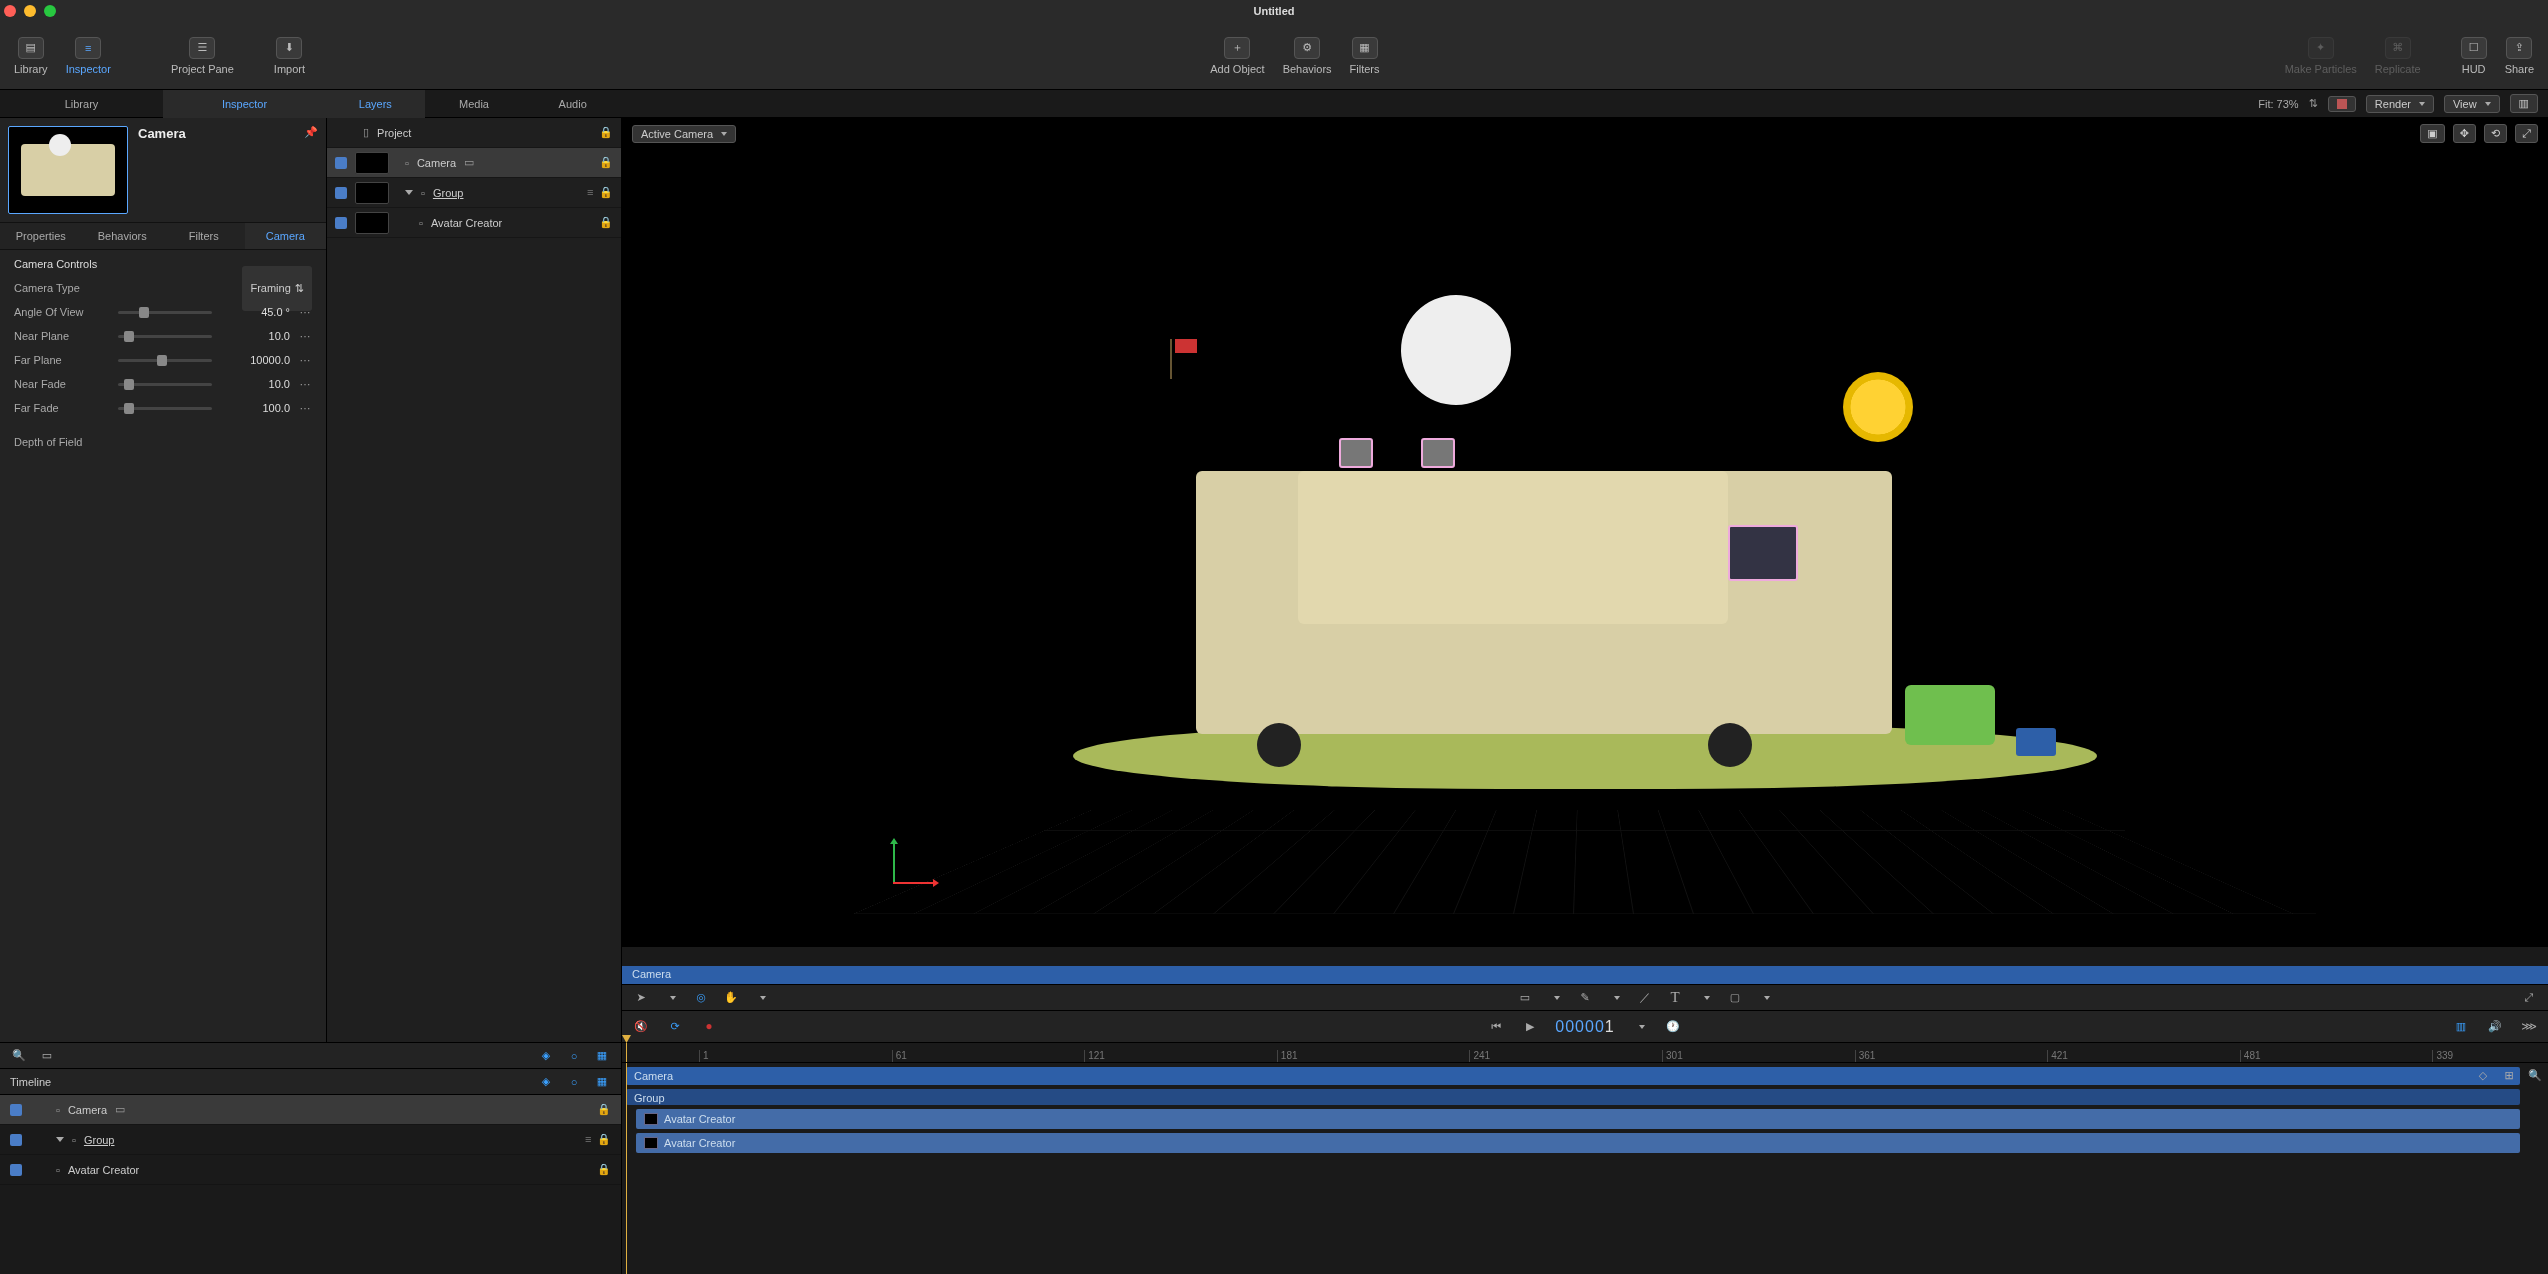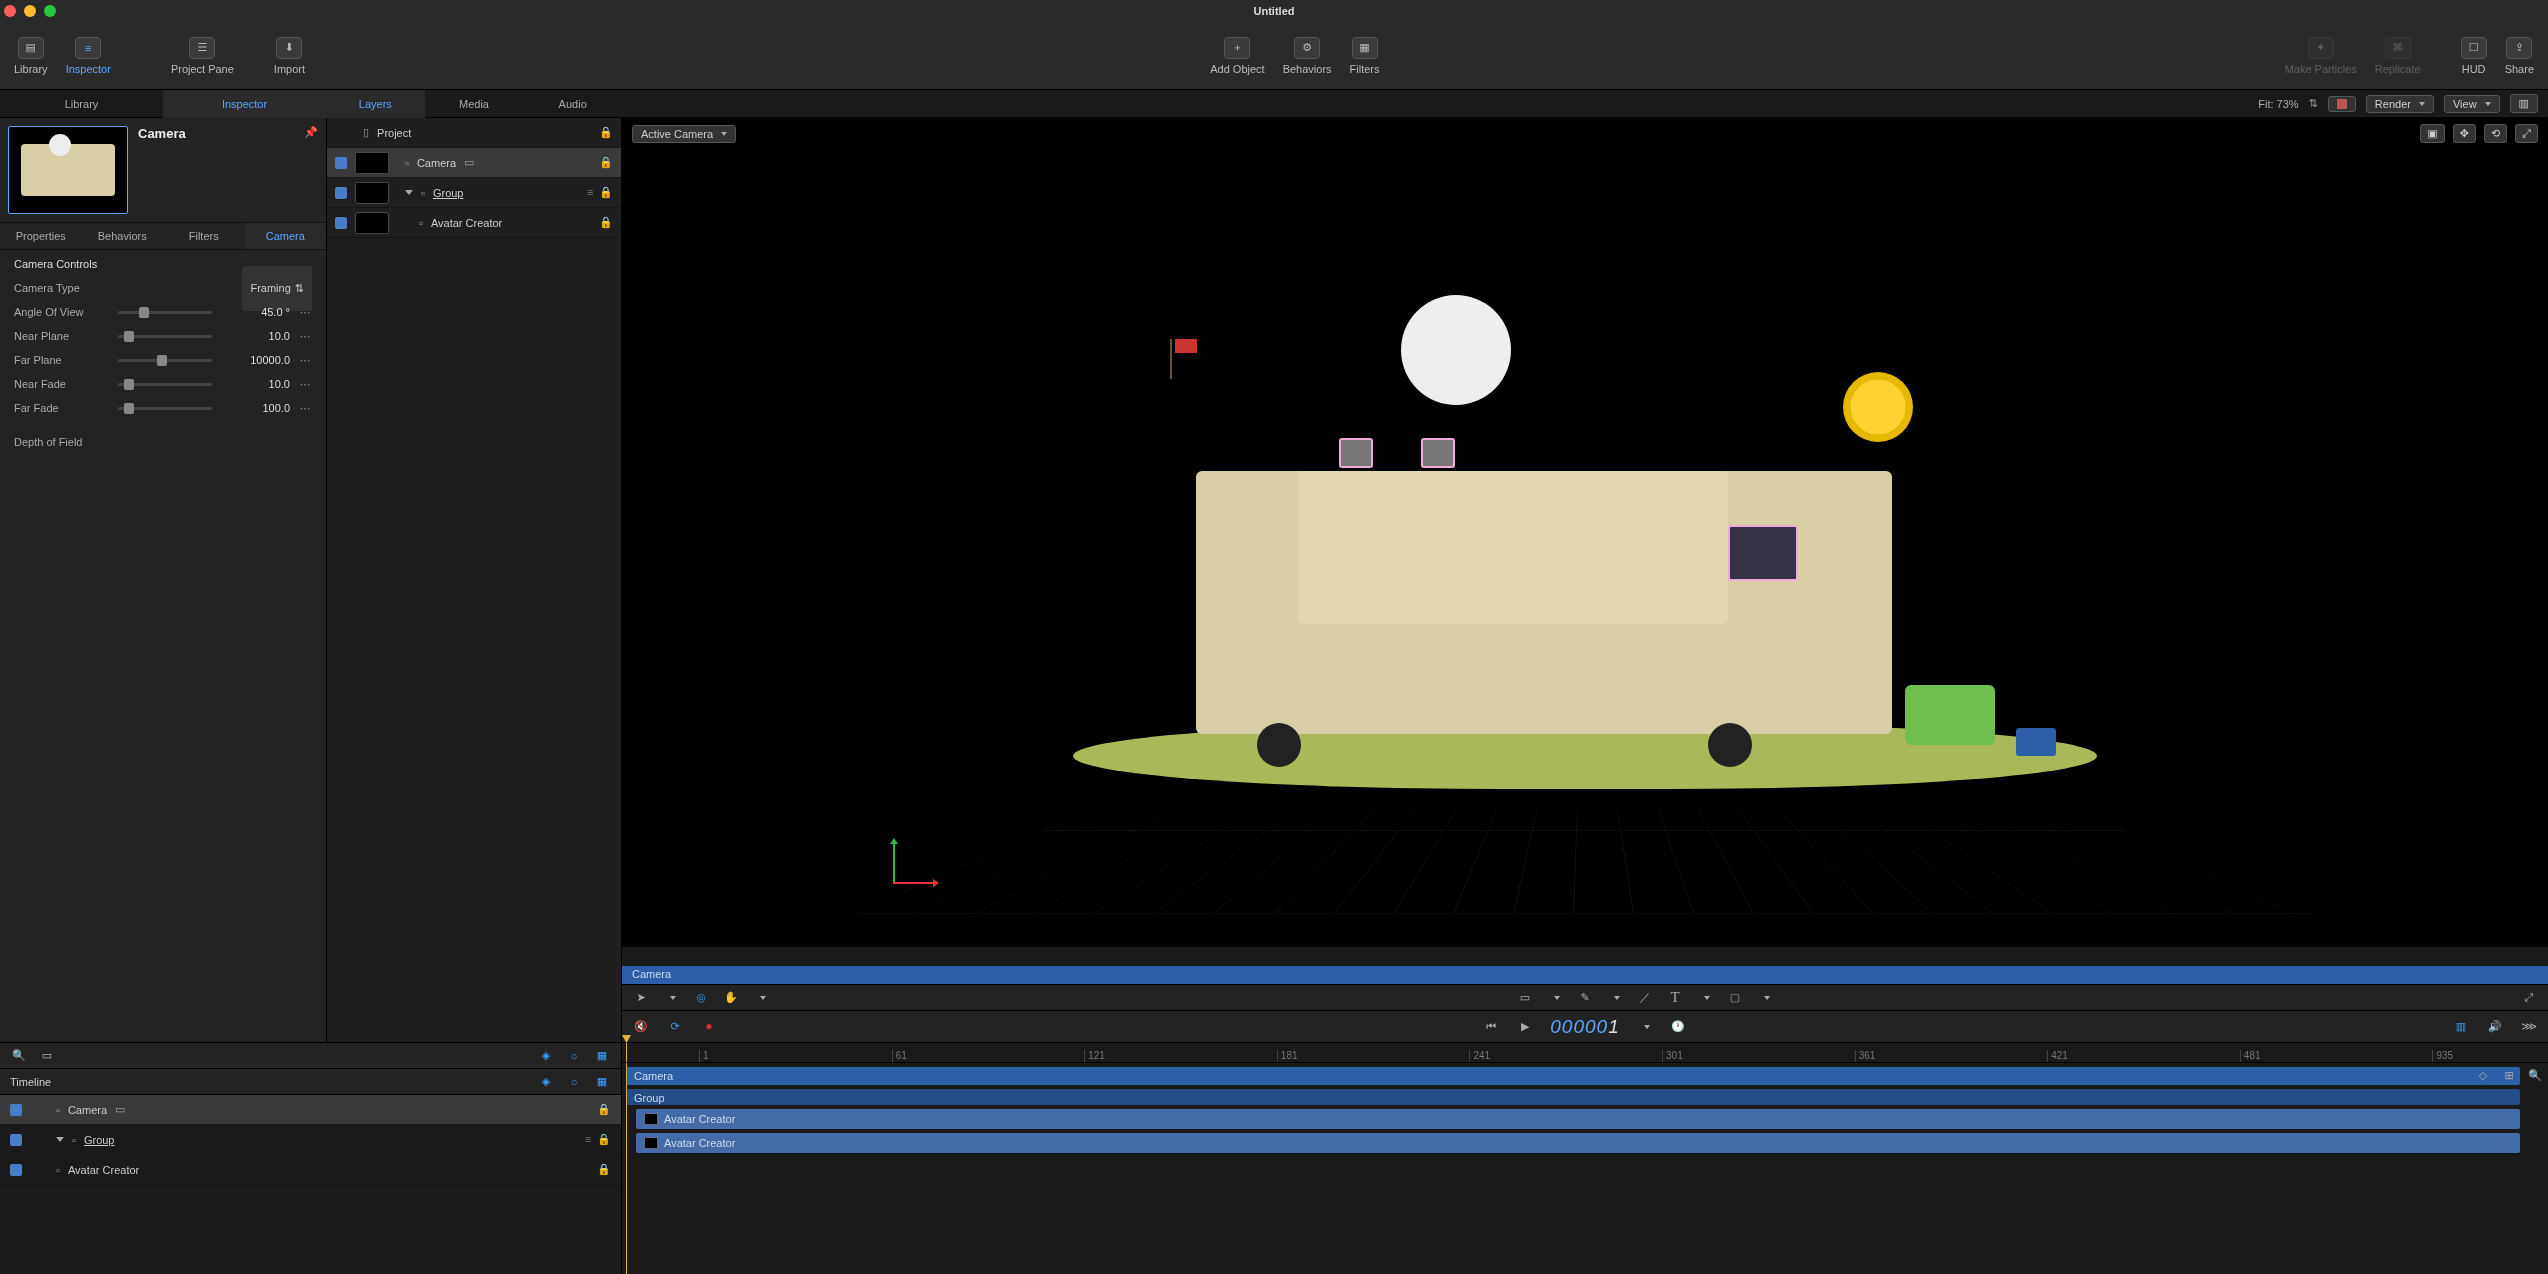--- a/index.html
+++ b/index.html
@@ -103,21 +103,21 @@
 .camera-strip { height:18px; background:#2d5fa8; color:#cde; padding:2px 10px; font-size:11px; }
 
 
 .tool-strip { height: 26px; background:#232323; display:flex; align-items:center; padding:0 10px; gap:12px; border-top:1px solid #000; }
 .tool-strip .spacer { flex:1; }
 .ts-icon { width:18px; height:16px; display:inline-flex; align-items:center; justify-content:center; color:#aaa; cursor:pointer; }
 
 
 .transport { height: 32px; background:#232323; display:flex; align-items:center; padding:0 10px; gap:16px; border-top:1px solid #000; }
 .transport .spacer { flex:1; }
-.timecode { font-family: ui-monospace, Menlo, monospace; font-size: 19px; color:#5aa7ff; letter-spacing:1px;font-style:italic; }
+.timecode { font-family: ui-monospace, Menlo, monospace; font-size: 16px; color:#5aa7ff; letter-spacing:1px; }
 .timecode .frame { color:#ddd; }
 
 
 .bottom { display:flex; height: 232px; background:#1a1a1a; border-top:1px solid #000; }
 .bottom-left { width: 622px; display:flex; flex-direction:column; border-right:1px solid #000; }
 .bottom-left-header { height:26px; display:flex; align-items:center; padding:0 10px; background:#232323; border-bottom:1px solid #000; gap:10px; }
 .bottom-left-header .spacer { flex:1; }
 .bl-row { height:30px; display:flex; align-items:center; padding:0 10px; gap:8px; border-bottom:1px solid #141414; }
 .bl-row.selected { background:#3a3a3a; }
 .bottom-right { flex:1; display:flex; flex-direction:column; }
@@ -492,21 +492,21 @@
         <div id="ruler-ticks">
             <div class="tick" style="left: 4%;">1</div>
             <div class="tick" style="left: 14%;">61</div>
             <div class="tick" style="left: 24%;">121</div>
             <div class="tick" style="left: 34%;">181</div>
             <div class="tick" style="left: 44%;">241</div>
             <div class="tick" style="left: 54%;">301</div>
             <div class="tick" style="left: 64%;">361</div>
             <div class="tick" style="left: 74%;">421</div>
             <div class="tick" style="left: 84%;">481</div>
-            <div class="tick" style="left: 94%;">935</div>
+            <div class="tick" style="left: 94%;">339</div>
           </div>
       </div>
       <div class="tracks">
         <div class="track" style="left:4px; right:28px; top:4px; height:18px;">Camera</div>
         <div class="track group" style="left:4px; right:28px; top:26px; height:16px;">Group</div>
         <div class="track sub" style="left:14px; right:28px; top:46px; height:20px;">
             <div class="thumb-mini"></div>
             <span>Avatar Creator</span>
           </div>
         <div class="track sub" style="left:14px; right:28px; top:70px; height:20px;">

